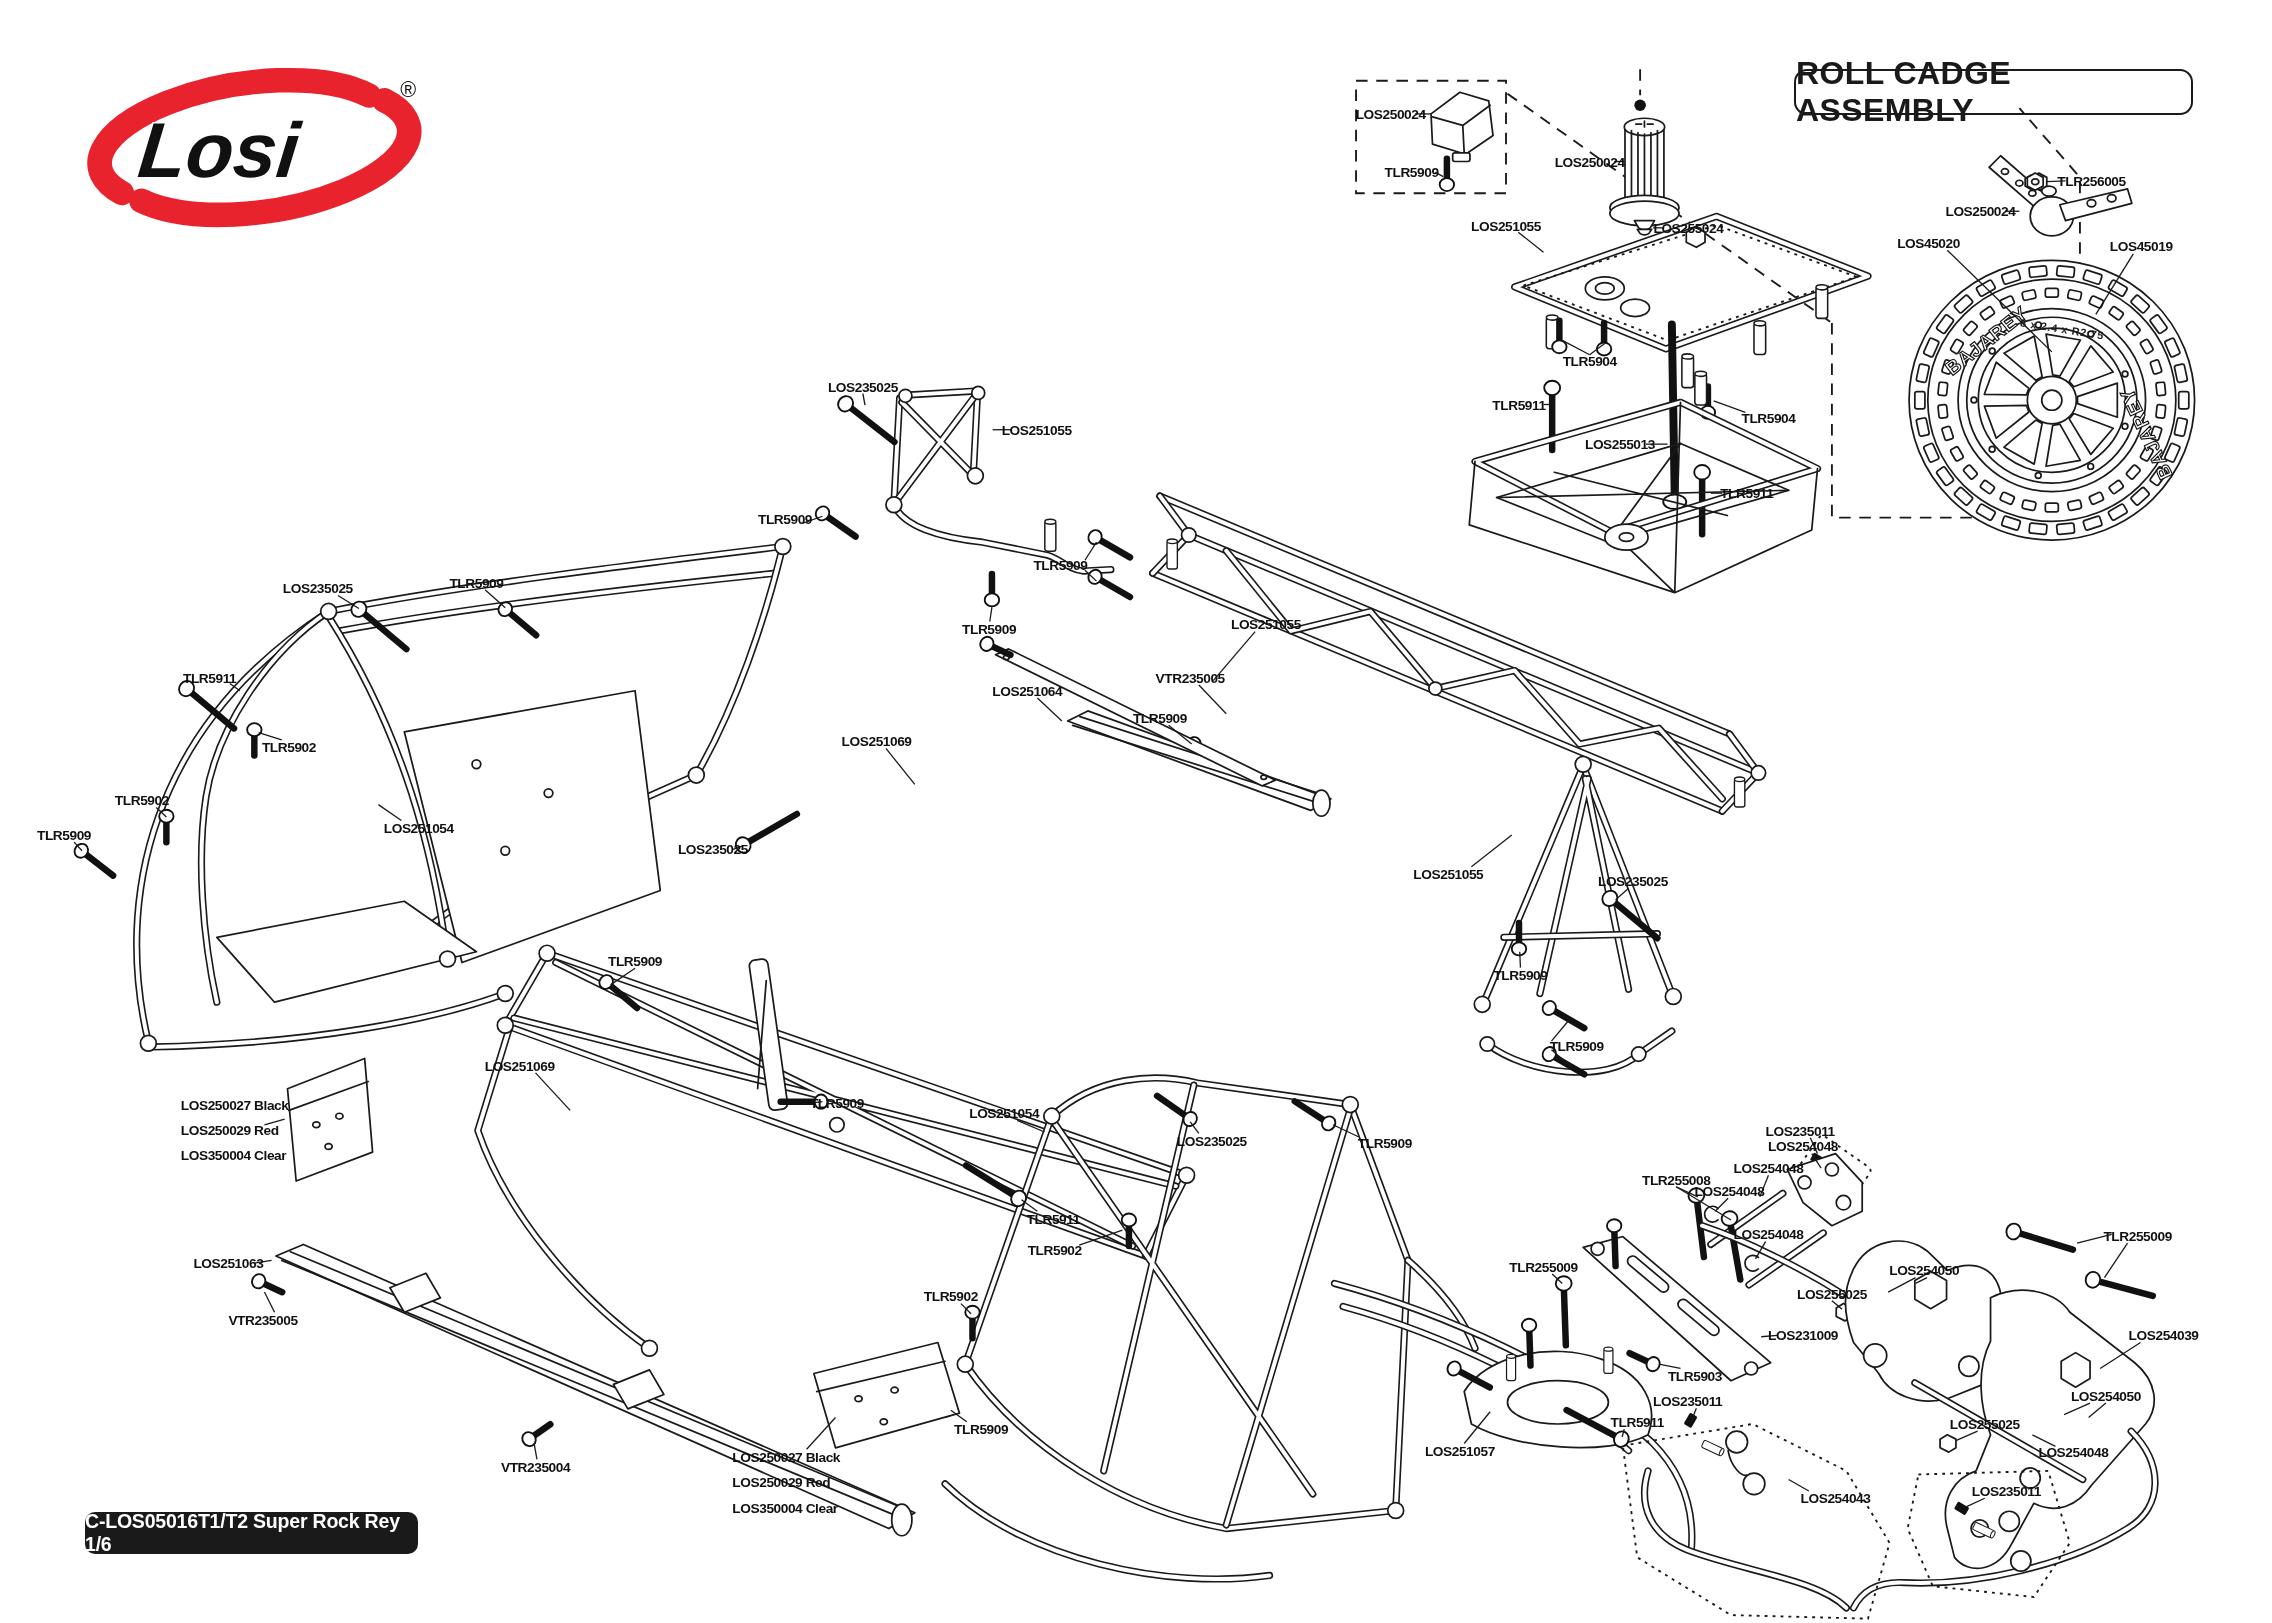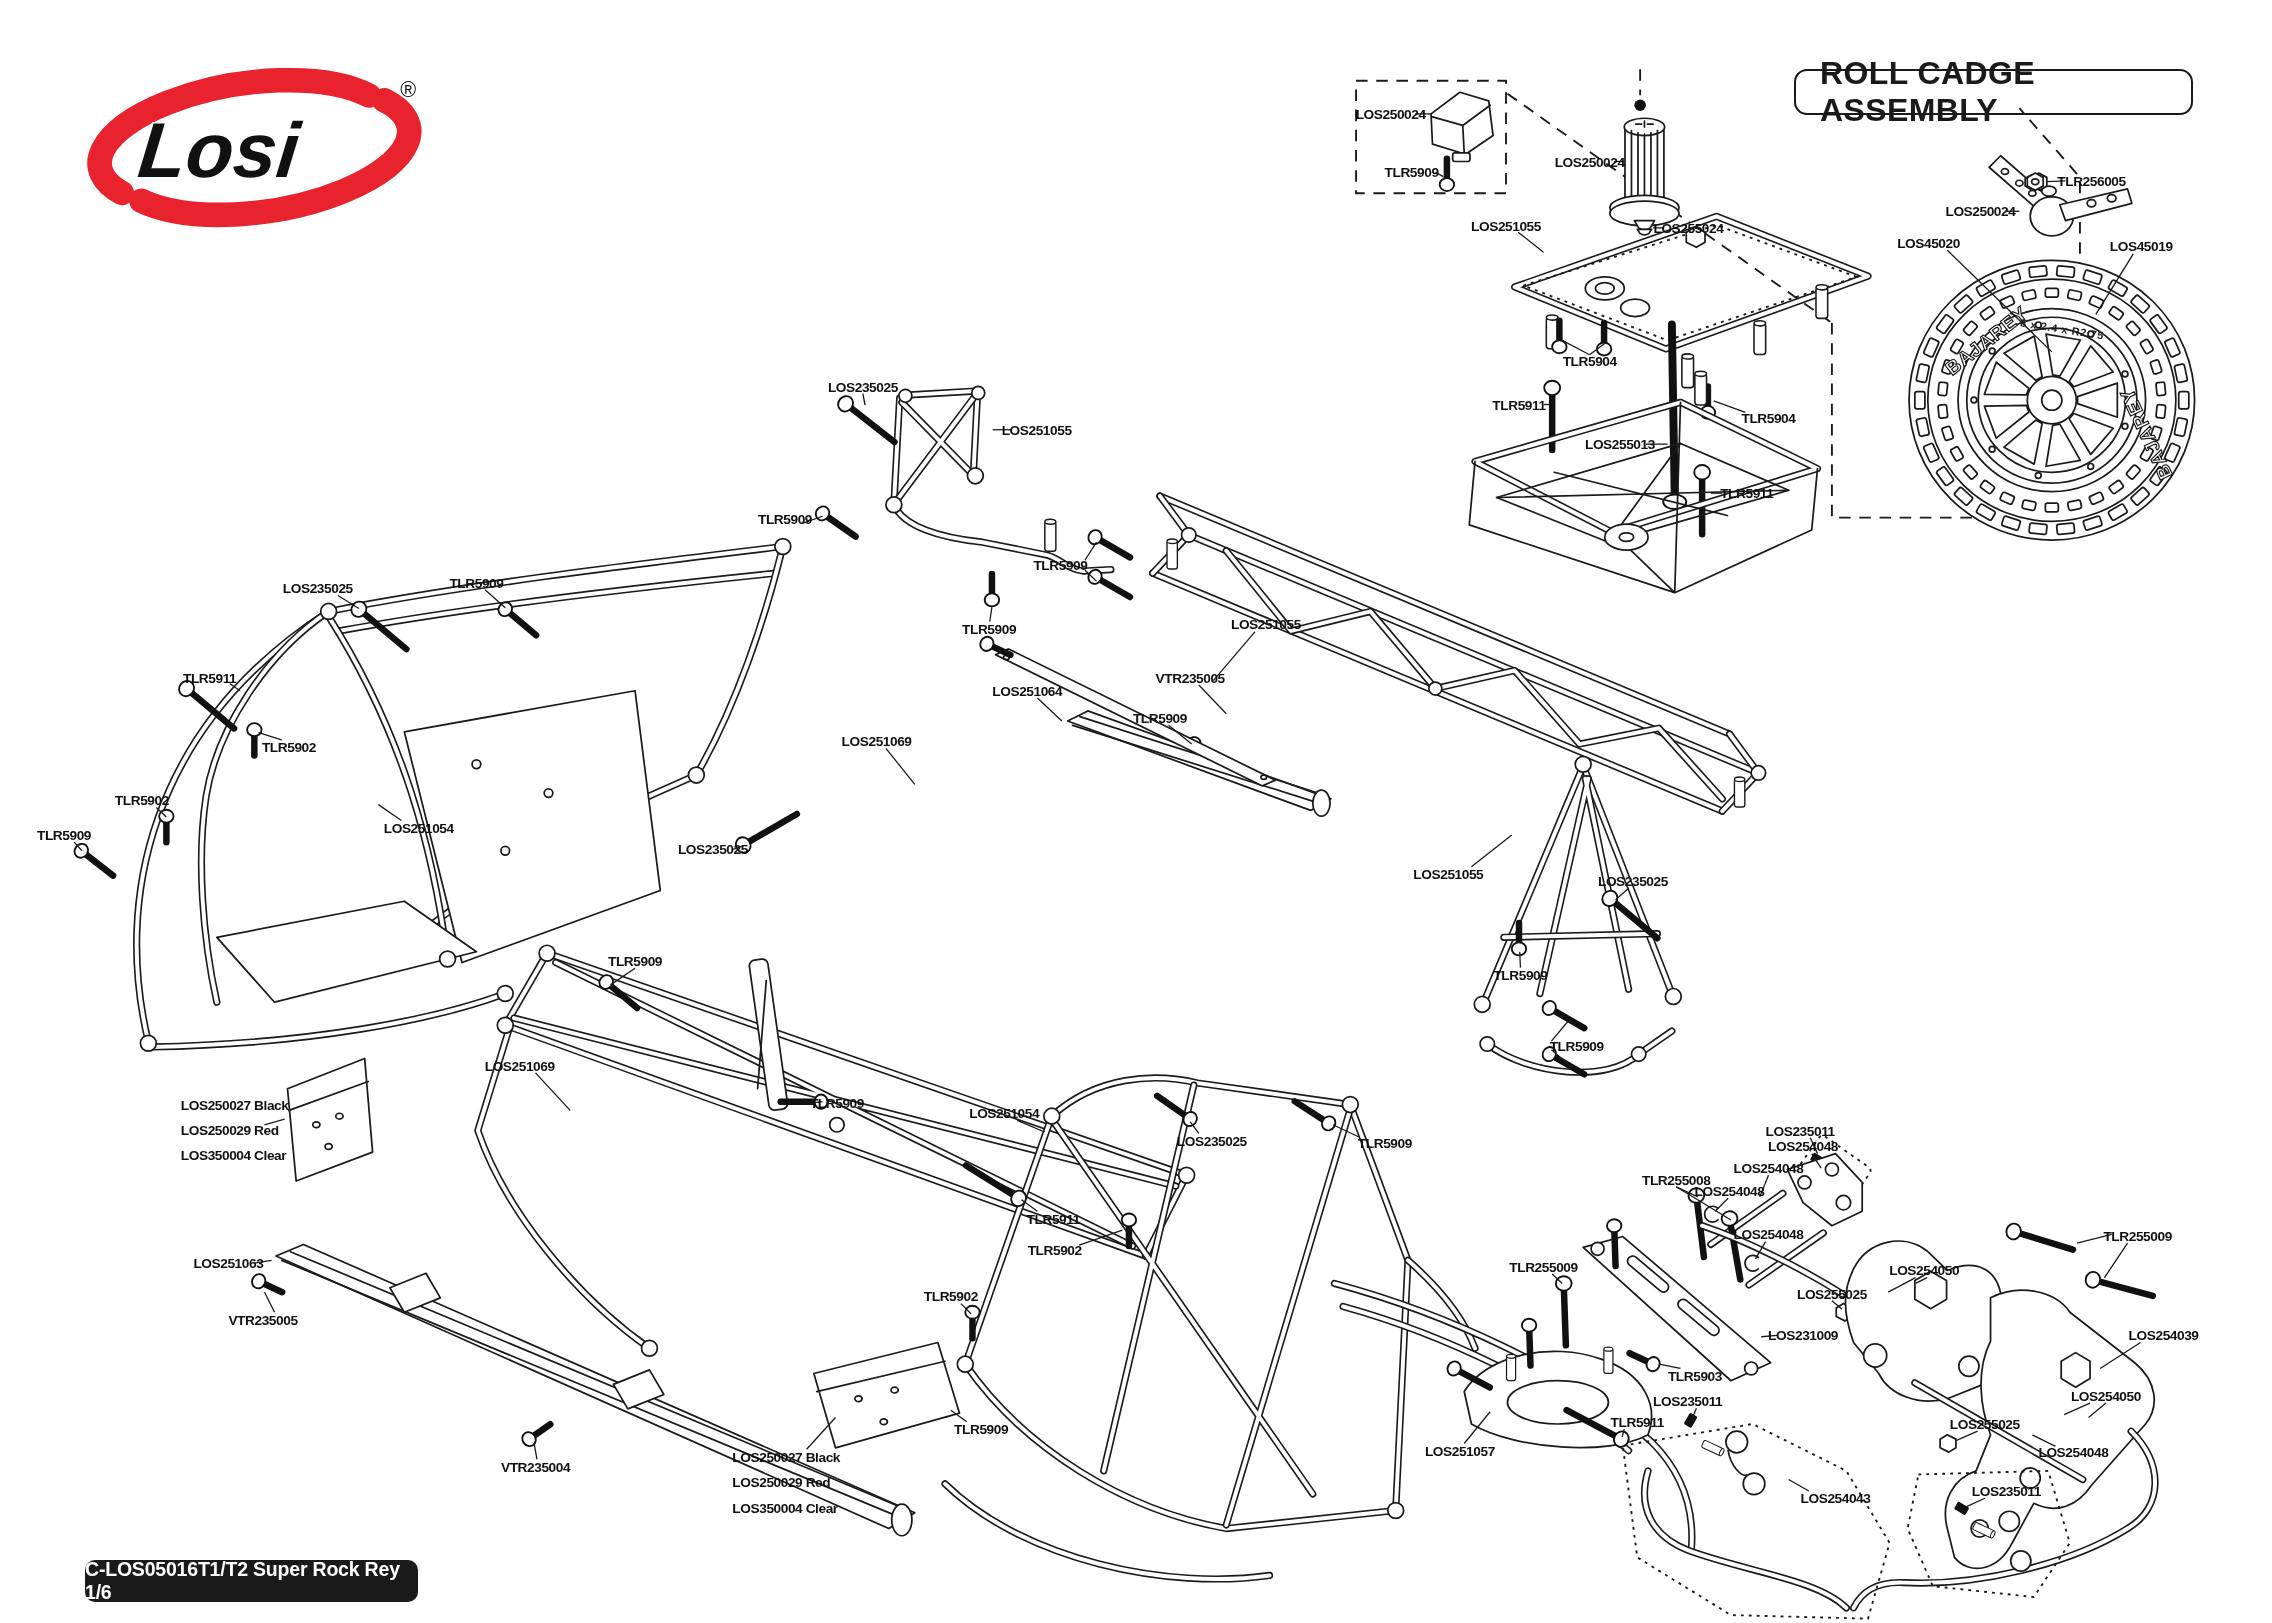--- a/index.html
+++ b/index.html
@@ -1,23 +1,23 @@
 <!DOCTYPE html>
 <html style="font-size:11.5px"><head>
 <meta charset="utf-8">
 <style>
   html,body{margin:0;padding:0;background:#fff;}
   body{width:2273px;height:1623px;overflow:hidden;font-family:"Liberation Sans",sans-serif;}
   .stage{position:relative;width:2273px;height:1623px;background:#fff;}
   .title-box{position:absolute;left:1794px;top:69px;width:399px;height:46px;border:2.9px solid #1a1a1a;
     border-radius:13px;display:flex;align-items:center;justify-content:center;
-    font:700 32px "Liberation Sans",sans-serif;letter-spacing:0.4px;color:#1a1a1a;box-sizing:border-box;padding-left:24px;}
+    font:700 32px "Liberation Sans",sans-serif;letter-spacing:0.4px;color:#1a1a1a;box-sizing:border-box;}
   .badge{position:absolute;left:85px;top:1512px;width:333px;height:42px;background:#1a1a1a;color:#fff;
     border-radius:10px;display:flex;align-items:center;justify-content:center;
-    font:700 19.5px "Liberation Sans",sans-serif;letter-spacing:-0.2px;margin-top:48px;}
+    font:700 19.5px "Liberation Sans",sans-serif;letter-spacing:-0.2px;}
   svg{position:absolute;left:0;top:0;}
   .ln{stroke:#1a1a1a;stroke-width:2.4;fill:none;stroke-linecap:round;stroke-linejoin:round;}
   .lnf{stroke:#1a1a1a;stroke-width:2.4;fill:#fff;stroke-linejoin:round;}
   .tube{stroke:#1a1a1a;stroke-width:10;fill:none;stroke-linecap:round;stroke-linejoin:round;}
   .tube-core{stroke:#fff;stroke-width:5.5;fill:none;stroke-linecap:round;stroke-linejoin:round;}
   .lug{fill:#fff;stroke:#1a1a1a;stroke-width:2.4;}
   .dash{stroke:#1a1a1a;stroke-width:2.6;fill:none;stroke-dasharray:16 12;}
   .dot{stroke:#1a1a1a;stroke-width:2.6;fill:none;stroke-dasharray:4 7;}
   .scr-shaft{stroke:#111;stroke-width:9;stroke-linecap:round;}
   .scr-head{fill:#fff;stroke:#111;stroke-width:2.6;}

